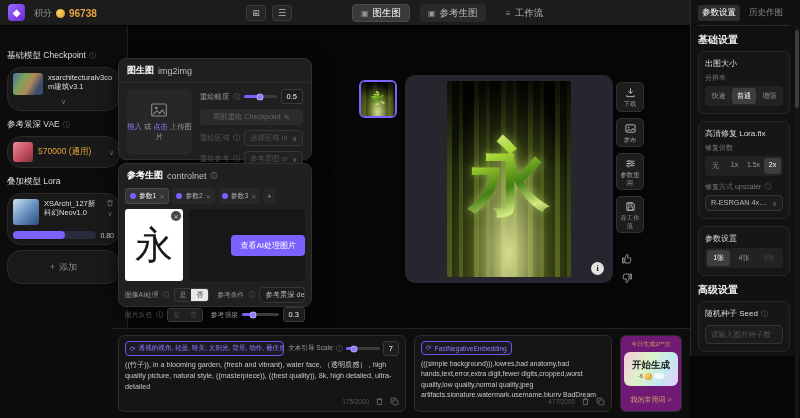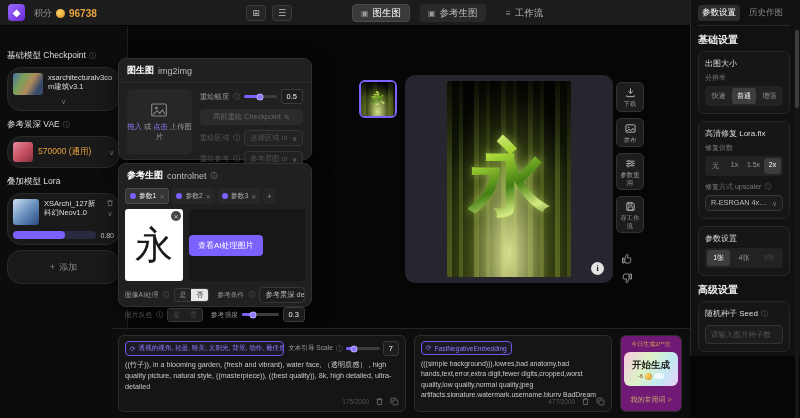--- a/index.html
+++ b/index.html
@@ -58,21 +58,21 @@
   
   .cntabs{display:flex;gap:3px;padding:4px 6px 0}
   .cntab{display:flex;align-items:center;gap:3px;font-size:6.8px;color:#aaa;background:#272727;border-radius:3px;padding:2px 4px}
   .cntab.on{background:#343434;color:#eee;border:1px solid #4a4a4a}
   .dot{width:6px;height:6px;border-radius:50%;background:#7b61ff;display:inline-block}
   .cnx{color:#777;font-size:6px}
   .cnbody{display:flex;gap:6px;padding:5px 6px 4px}
   .cnimg{width:58px;height:72px;background:#fff;border-radius:3px;position:relative;display:flex;align-items:center;justify-content:center}
   .yong-bw{font-family:"DejaVu Serif","Liberation Serif",serif;font-size:38px;color:#1a1a1a}
   .cnclose{position:absolute;right:2px;top:2px;width:10px;height:10px;border-radius:50%;background:#444;color:#ccc;font-size:6px;display:flex;align-items:center;justify-content:center}
-  .cnright{flex:1;background:#171717;border-radius:4px;display:flex;align-items:center;justify-content:flex-start}
+  .cnright{flex:1;background:#171717;border-radius:4px;display:flex;align-items:center;justify-content:flex-end}
   .btn-purple{background:#7b61ff;color:#fff;font-size:8px;padding:5px 9px;border-radius:4px}
   .cnrow{display:flex;align-items:center;gap:4px;padding:2px 6px;font-size:6.8px}
   .yn{display:flex;border:1px solid #3a3a3a;border-radius:3px;overflow:hidden;flex:none}
   .yn span{padding:1px 5px;font-size:6.8px;background:#242424;color:#999}
   .yn .sel{background:#e8e8e8;color:#222}
   .yn.dim span{color:#555;background:#1f1f1f}
   
   .bamboo{background:
     radial-gradient(ellipse at 50% 88%, rgba(226,232,150,.95), rgba(130,150,45,.4) 45%, rgba(8,12,4,0) 75%),
     repeating-linear-gradient(90deg, rgba(150,170,66,.28) 0 5px, rgba(18,24,8,.65) 5px 12px, rgba(95,115,42,.33) 12px 16px, rgba(4,7,2,.75) 16px 27px),

